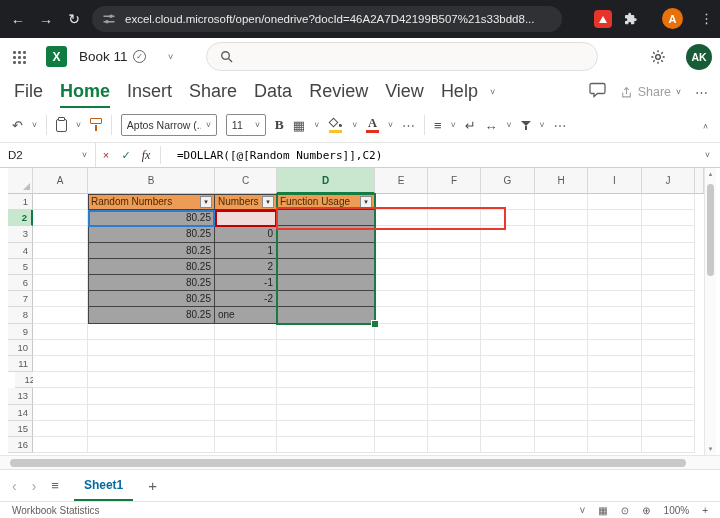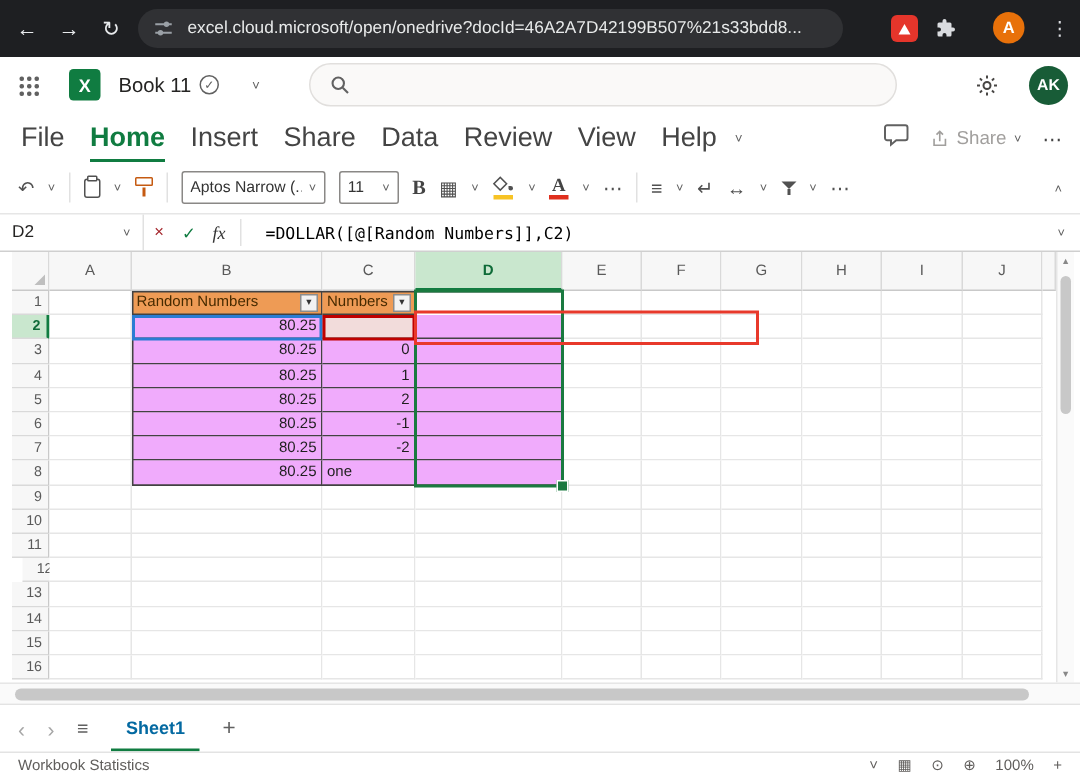--- a/index.html
+++ b/index.html
@@ -86,21 +86,21 @@
   .grid{position:absolute;top:168px;left:0;width:704px;height:287px;background:#fff;overflow:hidden}
   .colhdr{position:absolute;background:#F7F7F7;border-right:1px solid #D9D9D9;border-bottom:1px solid #C9C9C9;font-size:10px;color:#5A5A5A;display:flex;align-items:center;justify-content:center;box-sizing:border-box}
   .colhdr.sel{background:#C9E7CE;color:#0E6B38;border-bottom:2px solid #107C41;font-weight:700}
   .corner-tri{position:absolute;right:2px;bottom:3px;width:0;height:0;border-left:7px solid transparent;border-bottom:7px solid #BFBFBF}
   .rowhdr{position:absolute;background:#F7F7F7;border-right:1px solid #C9C9C9;border-bottom:1px solid #D9D9D9;font-size:9.5px;color:#5A5A5A;display:flex;align-items:center;justify-content:flex-end;padding-right:4px;box-sizing:border-box}
   .rowhdr.sel{background:#C9E7CE;color:#0E6B38;border-right:2px solid #107C41;font-weight:700}
   .cell{position:absolute;background:#fff;border-right:1px solid #E6E6E6;border-bottom:1px solid #E6E6E6;box-sizing:border-box;font-size:10px;color:#1F1F1F;display:flex;align-items:center;padding:0 3px;overflow:hidden;white-space:nowrap}
   .cell.thead{background:#EE9B55;border-right:1px solid #424242;border-bottom:1px solid #424242;color:#472B00;font-weight:500;justify-content:space-between;padding-right:2px}
   .thead-label{font-size:10px}
   .filter-btn{width:12px;height:12px;background:#F2F2F2;border:1px solid #8C8C8C;font-size:7px;line-height:10px;text-align:center;color:#333;flex:0 0 auto;box-sizing:border-box}
-  .cell.tcell{background:#f0abfc;border-right:1px solid #424242;border-bottom:1px solid #424242}
+  .cell.tcell{background:#a3a3a3;border-right:1px solid #424242;border-bottom:1px solid #424242}
   .cell.num{justify-content:flex-end}
   .cell.c2{background:#F2DCDB}
   .table-outline{position:absolute;left:88px;top:26px;width:287px;height:130px;border:1px solid #424242;z-index:1;pointer-events:none;box-sizing:border-box}
   .dcol-box{position:absolute;left:276px;top:25px;width:100px;height:132px;border:2px solid #1A7A40;z-index:4;pointer-events:none;box-sizing:border-box}
   .dcol-handle{position:absolute;left:371px;top:152px;width:6px;height:6px;background:#1A7A40;border:1px solid #fff;z-index:4;box-sizing:content-box}
   .b2-box{position:absolute;left:88px;top:42px;width:127px;height:17px;border:2px solid #2B7CD3;z-index:4;pointer-events:none;box-sizing:border-box}
   .c2-box{position:absolute;left:215px;top:42px;width:62px;height:17px;border:2px solid #C00000;z-index:4;pointer-events:none;box-sizing:border-box}
   .edit-box{position:absolute;left:278px;top:43px;width:224px;height:15px;background:#fff;display:flex;align-items:center;padding-left:3px;font-family:"DejaVu Sans Mono",monospace;font-size:10.5px;z-index:5;box-sizing:border-box;white-space:nowrap;overflow:hidden}
   .caret{width:1px;height:11px;background:#000;margin-left:1px;flex:0 0 auto}
   .annotation-box{position:absolute;left:276px;top:39px;width:230px;height:23px;border:2px solid #E8392B;z-index: 6;pointer-events:none;box-sizing:border-box}
@@ -314,20 +314,24 @@
       <div class="rowhdr" style="left: 8px; width: 25px; top: 236.6px; height: 16.2px;">14</div>
       <div class="rowhdr" style="left: 8px; width: 25px; top: 252.8px; height: 16.2px;">15</div>
       <div class="rowhdr" style="left: 8px; width: 25px; top: 269px; height: 16.2px;">16</div>
       <div class="cell" style="left: 33px; width: 55px; top: 26px; height: 16.2px;"></div>
       <div class="cell thead" style="left: 88px; width: 127px; top: 26px; height: 16.2px;">
         <span class="thead-label">Random Numbers</span>
         <span class="filter-btn">▾</span>
       </div>
       <div class="cell thead" style="left: 215px; width: 62px; top: 26px; height: 16.2px;">
         <span class="thead-label">Numbers</span>
+        <span class="filter-btn">▾</span>
+      </div>
+      <div class="cell thead" style="left: 277px; width: 98px; top: 26px; height: 16.2px;">
+        <span class="thead-label">Function Usage</span>
         <span class="filter-btn">▾</span>
       </div>
       <div class="cell" style="left: 375px; width: 53px; top: 26px; height: 16.2px;"></div>
       <div class="cell" style="left: 428px; width: 53px; top: 26px; height: 16.2px;"></div>
       <div class="cell" style="left: 481px; width: 54px; top: 26px; height: 16.2px;"></div>
       <div class="cell" style="left: 535px; width: 53px; top: 26px; height: 16.2px;"></div>
       <div class="cell" style="left: 588px; width: 54px; top: 26px; height: 16.2px;"></div>
       <div class="cell" style="left: 642px; width: 53px; top: 26px; height: 16.2px;"></div>
       <div class="cell" style="left: 33px; width: 55px; top: 42.2px; height: 16.2px;"></div>
       <div class="cell tcell num" style="left: 88px; width: 127px; top: 42.2px; height: 16.2px;">80.25</div>

